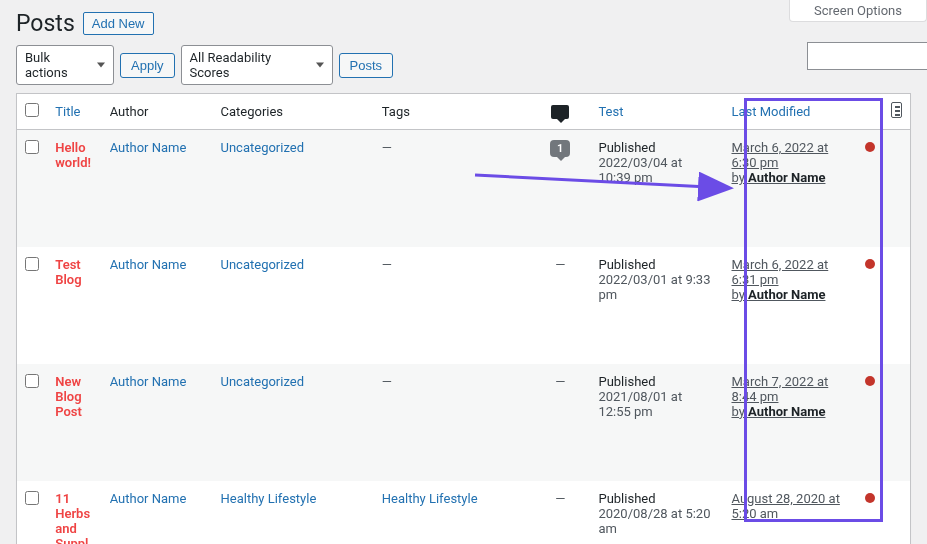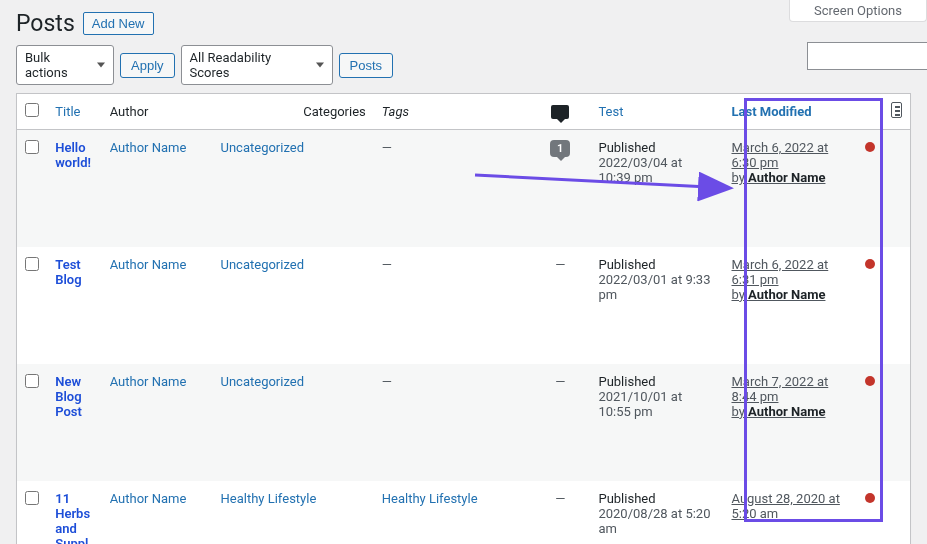--- a/index.html
+++ b/index.html
@@ -127,29 +127,29 @@
   tbody tr.alt { background: #f6f7f7; }
   tbody td {
     padding: 10px 8px;
     font-size: 13px;
     color: #50575e;
     vertical-align: top;
     border: none;
   }
   tbody tr { height: 117px; }
   td a, th a { color: #2271b1; text-decoration: none; }
-  .title-cell a { font-weight: 600; color: #1d4ed8; }
+  .title-cell a { font-weight: 600; color: #ef4444; }
   .checkbox-col { width: 28px; text-align:center; }
   .title-col { width: 54px; }
   .author-col { width: 110px; }
-  .cat-col { width: 160px; text-align: right; }
-  .tags-col { width: 155px; font-style: italic; }
+  .cat-col { width: 160px; }
+  .tags-col { width: 155px; }
   .comment-col { width: 60px; text-align:center; }
   .date-col { width: 132px; }
-  .lastmod-col { width: 132px; font-weight: bold; }
+  .lastmod-col { width: 132px; }
   .dot-col { width: 24px; text-align:center; }
   .opts-col { width: 24px; text-align:center; }
   .comment-bubble {
     display: inline-block;
     background: #72777c;
     color: #fff;
     font-size: 11px;
     font-weight:600;
     padding: 2px 7px;
     border-radius: 4px;
@@ -268,21 +268,21 @@
           <td><span class="reddot"></span></td>
           <td></td>
         </tr>
         <tr class="alt">
           <td class="checkbox-col"><input type="checkbox" style=""></td>
           <td class="title-cell"><a href="#">New Blog Post</a></td>
           <td><a href="#">Author Name</a></td>
           <td><a href="#">Uncategorized</a></td>
           <td>—</td>
           <td style="text-align:center">—</td>
-          <td class="date-cell"><span class="pub">Published</span><br><span>2021/10/01 at 10:55 pm</span></td>
+          <td class="date-cell"><span class="pub">Published</span><br><span>2021/08/01 at 12:55 pm</span></td>
           <td class="lastmod-cell"><span>March 7, 2022 at 8:44 pm</span><br>by <strong>Author Name</strong></td>
           <td><span class="reddot"></span></td>
           <td></td>
         </tr>
         <tr style="height:60px">
           <td class="checkbox-col"><input type="checkbox" style=""></td>
           <td class="title-cell"><a href="#">11 Herbs and Suppl</a></td>
           <td><a href="#">Author Name</a></td>
           <td><a href="#">Healthy Lifestyle</a></td>
           <td><a href="#">Healthy Lifestyle</a></td>

